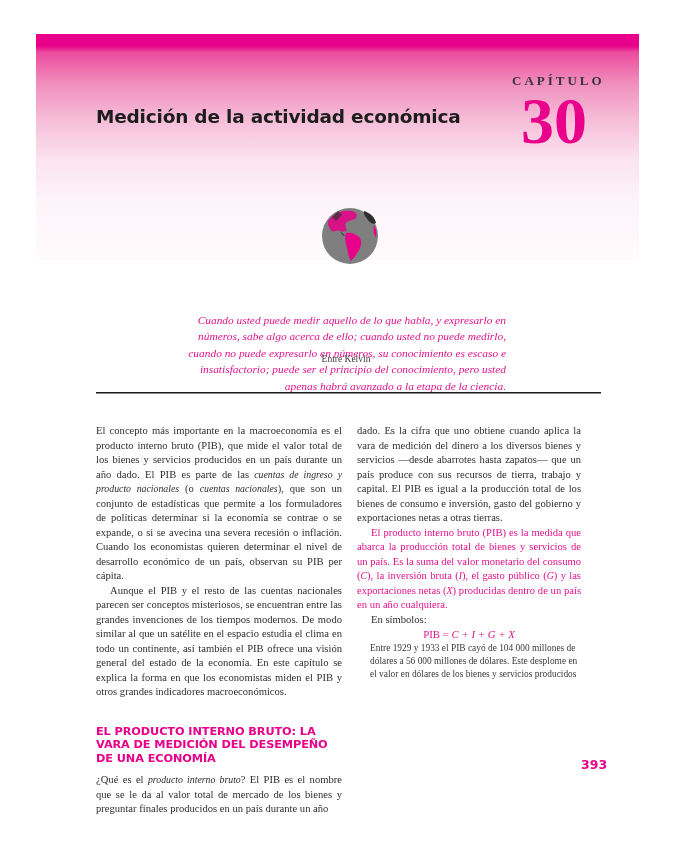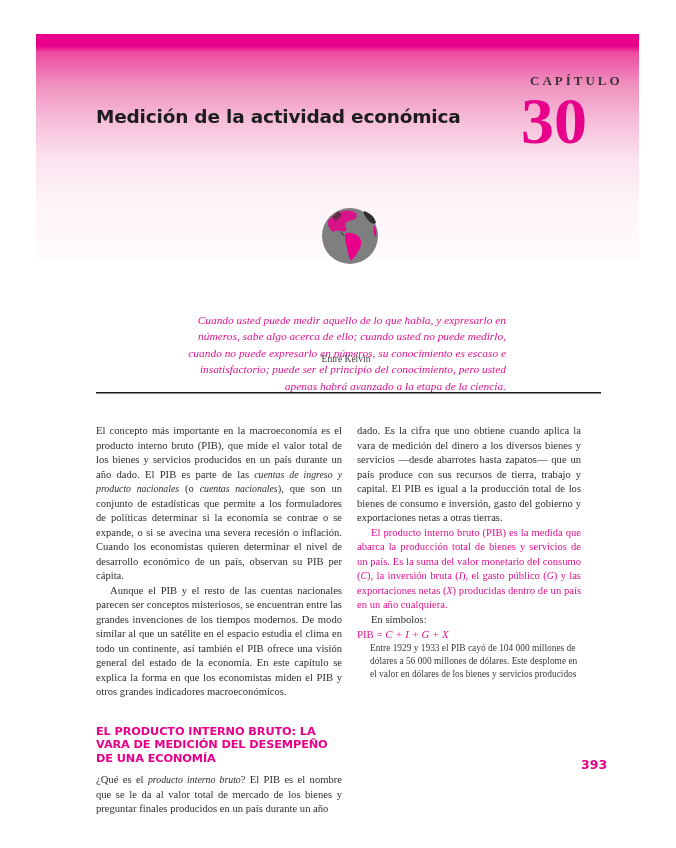--- a/index.html
+++ b/index.html
@@ -35,21 +35,21 @@
       left: 96px;
       top: 106px;
       font-family: "DejaVu Sans", "Liberation Sans", sans-serif;
       font-weight: bold;
       font-size: 18.5px;
       letter-spacing: -0.2px;
       color: #1d1d1d;
     }
     .chapter-label {
       position: absolute;
-      left: 530px;
+      left: 512px;
       top: 73px;
       width: 100px;
       font-family: "Liberation Serif", serif;
       font-weight: bold;
       font-size: 13px;
       letter-spacing: 3px;
       color: #3b3338;
     }
     .chapter-number {
       position: absolute;
@@ -121,20 +121,21 @@
       line-height: 13.6px;
       color: #e8008a;
       text-align: left;
       text-transform: uppercase;
       letter-spacing: -0.1px;
     }
     .mt-4 { margin-top: 4px; }
     .mt-8 { margin-top: 8px; }
     .definition { color: #e0138e; }
     .formula {
+      text-align: center;
       color: #e0138e;
       margin-top: 10px;
       margin-bottom: 10px;
       font-size: 10.8px;
     }
     .formula em { font-size: 10.8px; }
     .blockquote {
       margin-top: 8px;
       padding-left: 13px;
       font-size: 9.4px;

